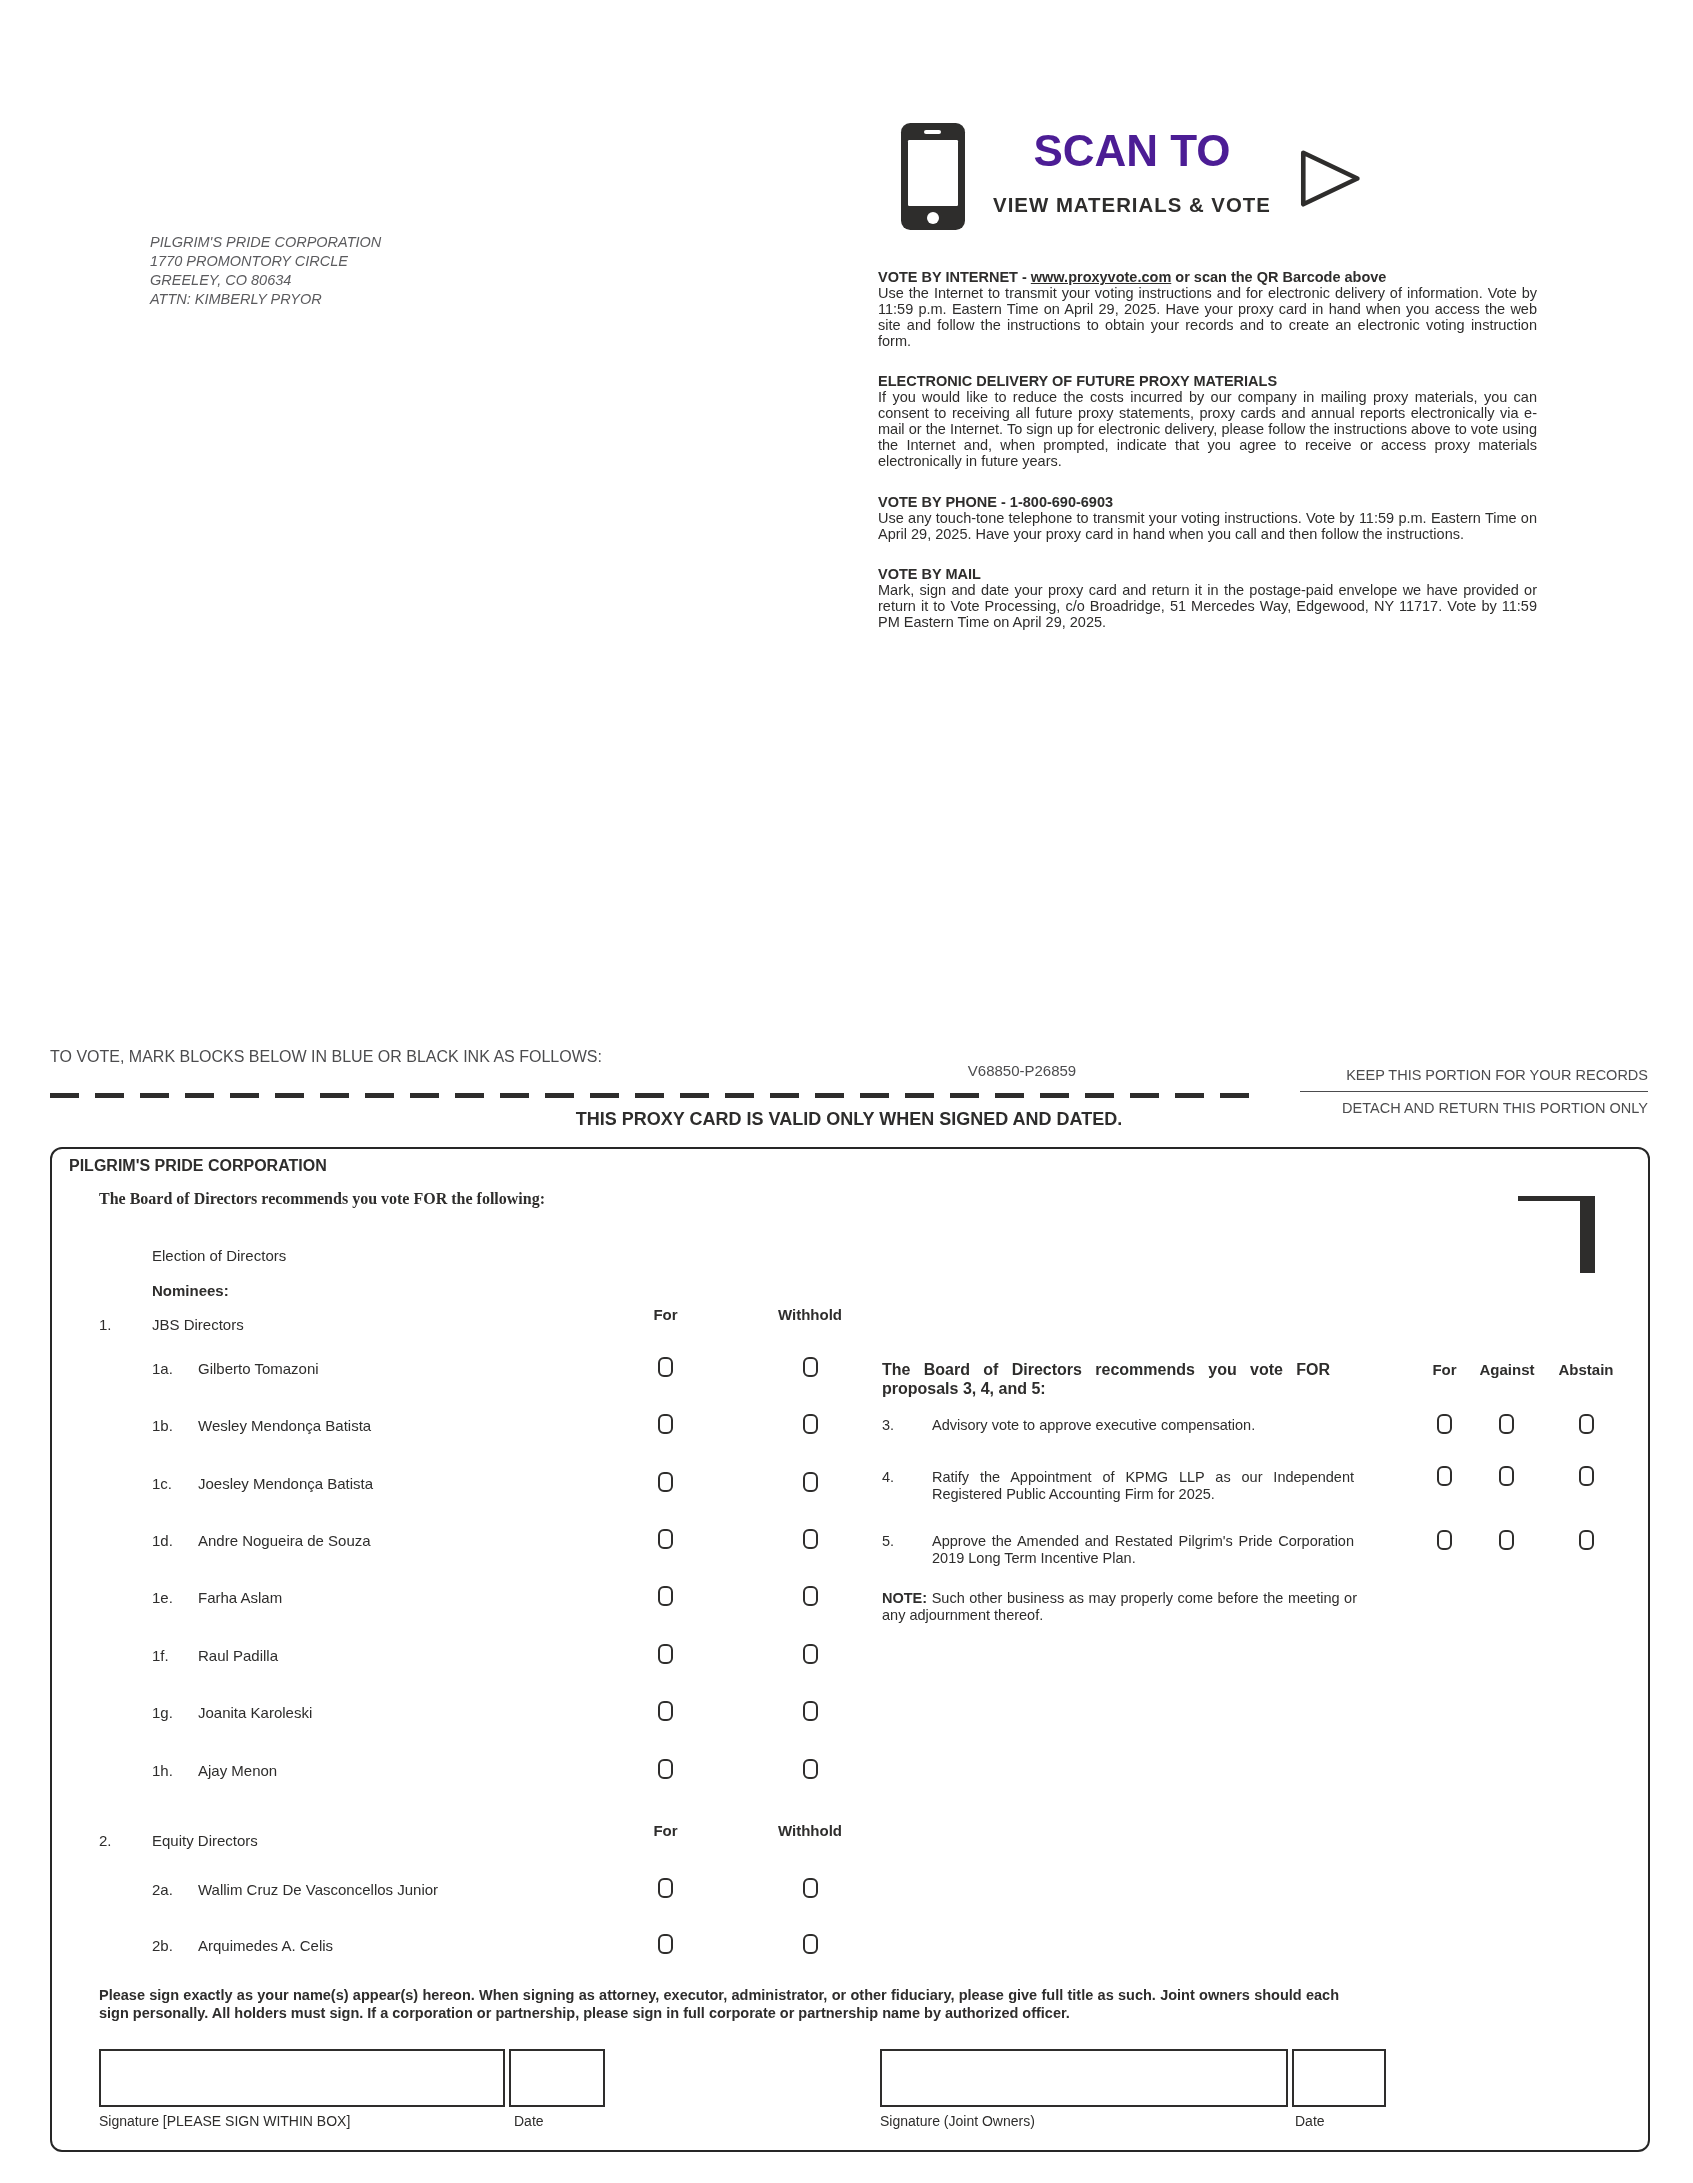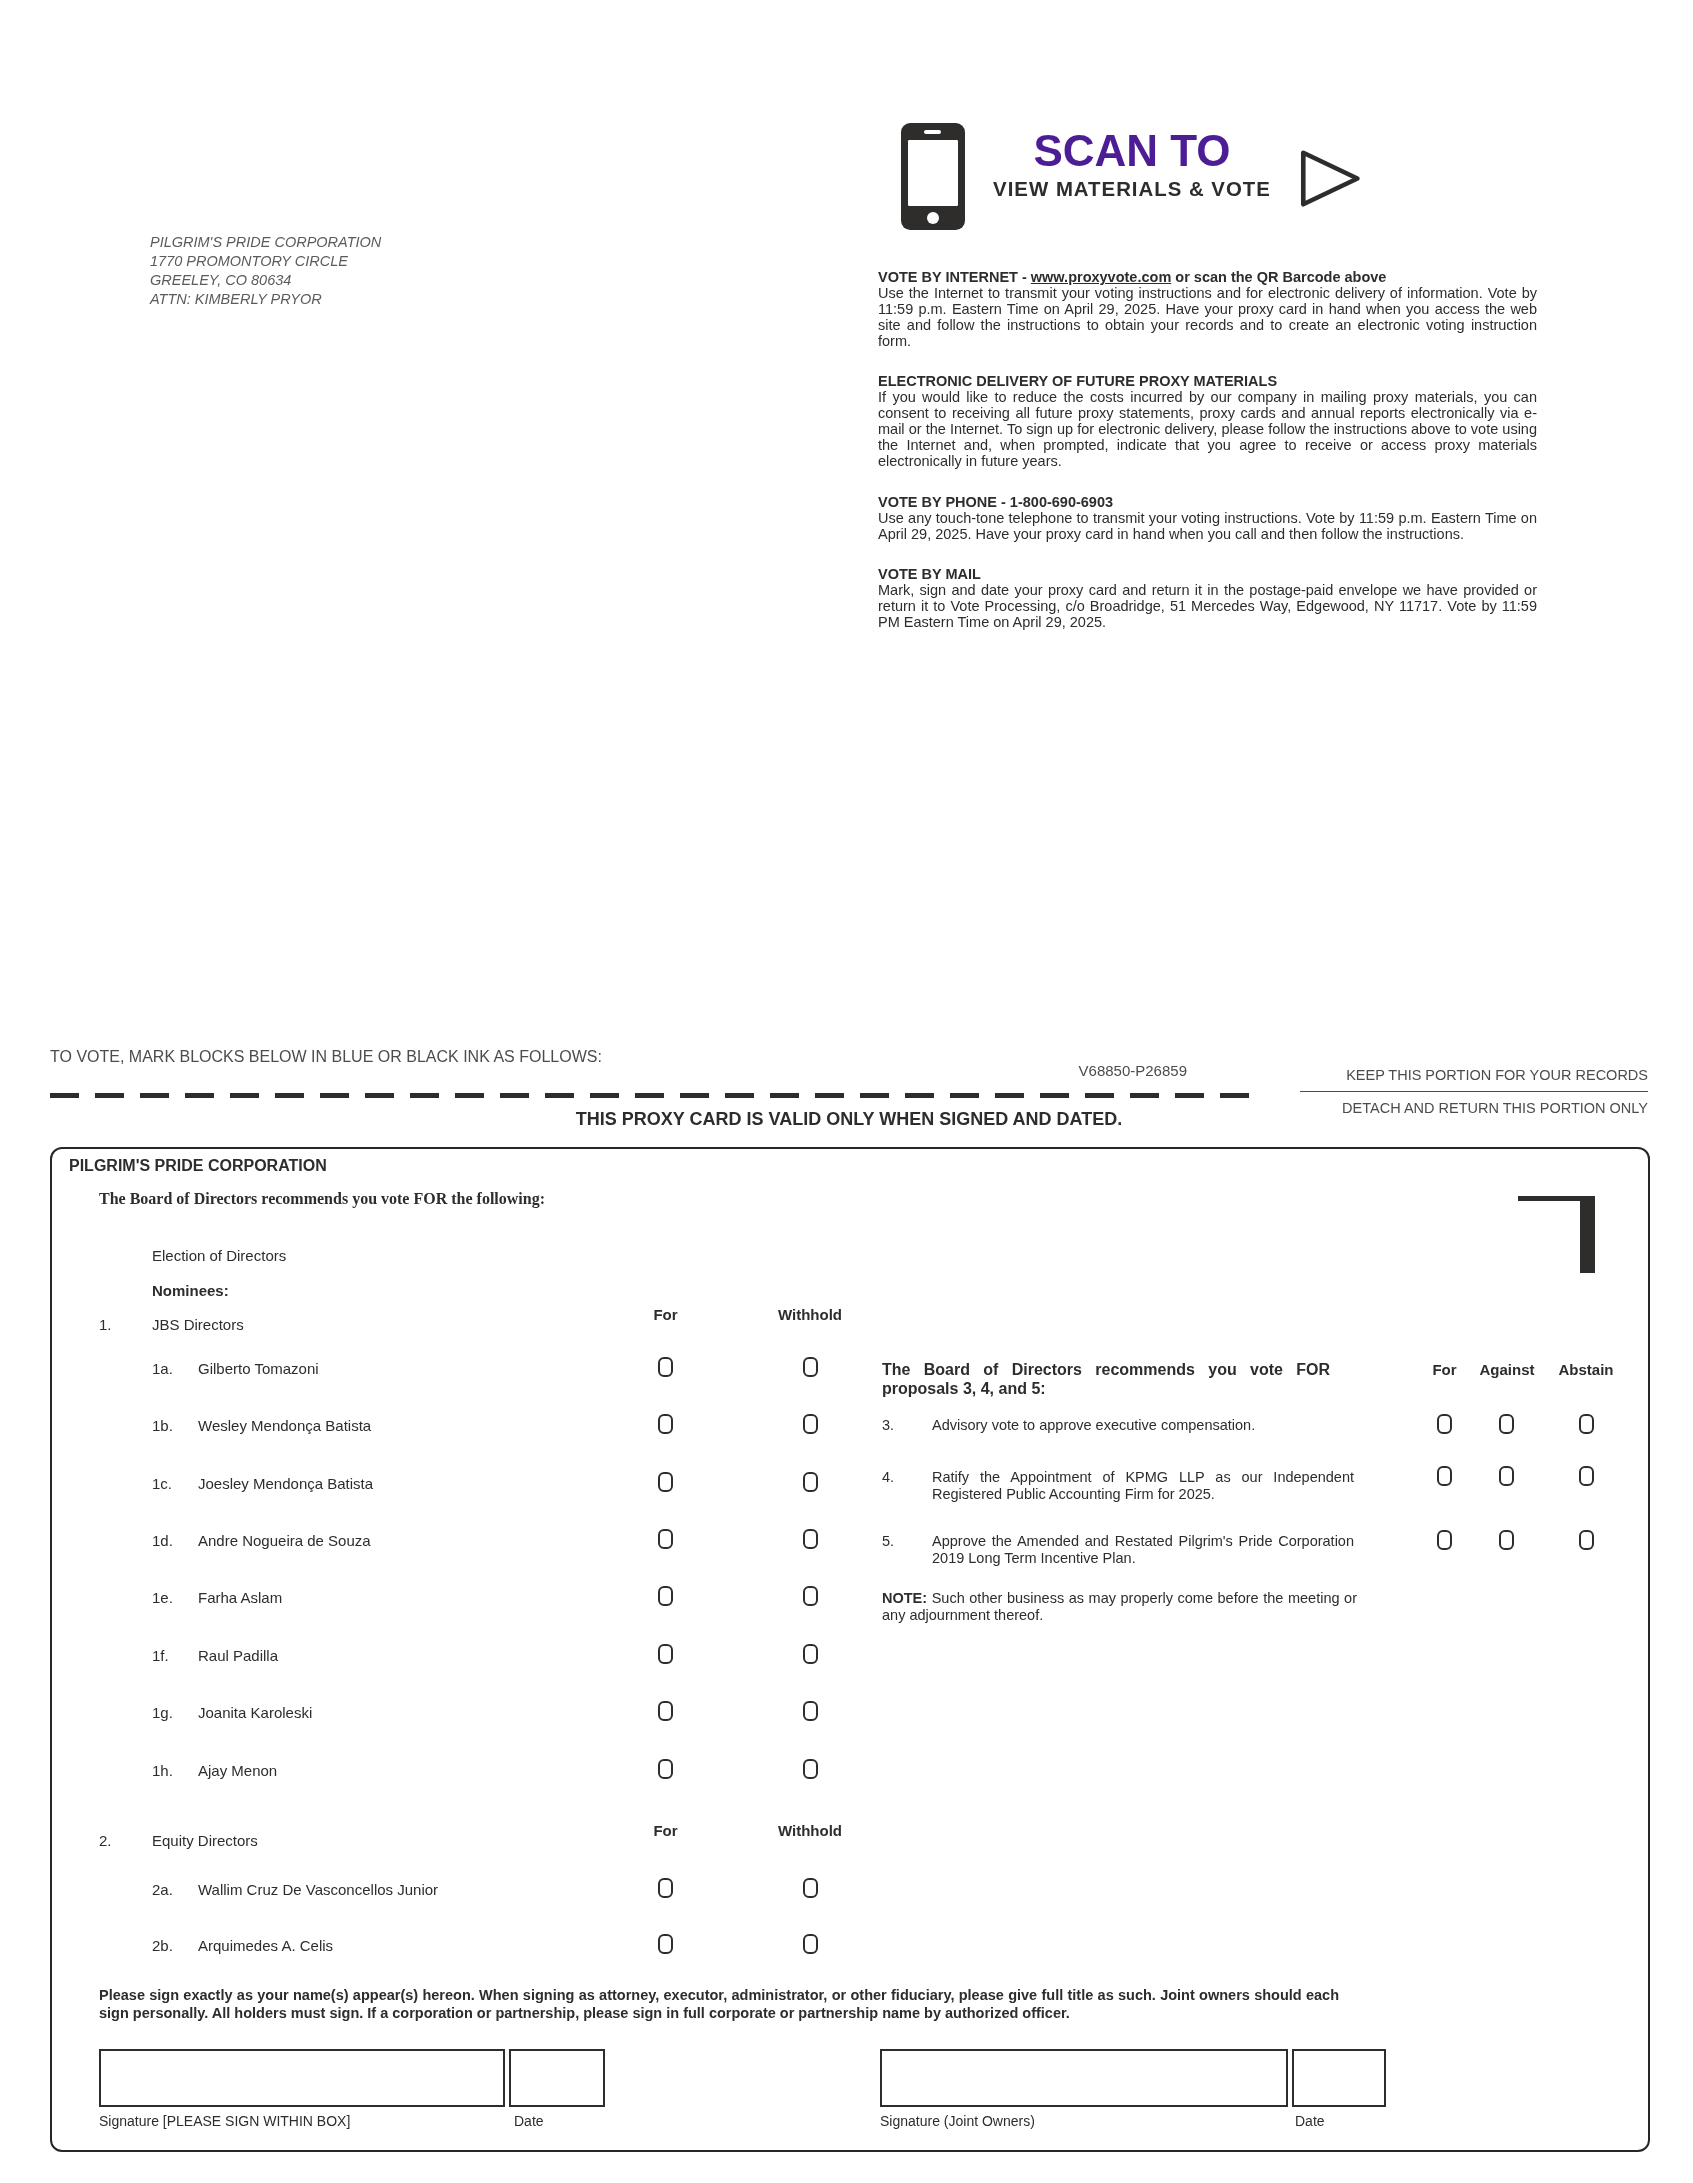--- a/index.html
+++ b/index.html
@@ -35,35 +35,35 @@
   .phone .screen {
     position: absolute; left: 6.6px; right: 6.6px; top: 17px; bottom: 24px;
     background: #ffffff; border-radius: 1.3px;
   }
   .phone .home {
     position: absolute; left: 50%; bottom: 6px; width: 12px; height: 12px;
     margin-left: -6px; background: #ffffff; border-radius: 50%;
   }
   .scan { position: absolute; left: 983px; top: 128px; width: 298px; text-align: center; }
   .scan-title { font-size: 44px; font-weight: 800; line-height: 46px; color: #4c1d95; white-space: nowrap; }
-  .scan-sub { font-size: 20.4px; font-weight: 700; letter-spacing: 1px; margin-top: 4px; white-space: nowrap; }
+  .scan-sub { font-size: 20.4px; font-weight: 700; letter-spacing: 1px; margin-top: 20px; white-space: nowrap; }
   .tri { position: absolute; left: 1298px; top: 148px; }
 
   
   .instructions {
     position: absolute; left: 878px; top: 245px; width: 659px;
     font-size: 14.5px; line-height: 16px; text-align: justify;
   }
   .instructions .blk { margin-bottom: 24.4px; margin-top: 24px; }
   .instructions .h { font-weight: bold; }
   .instructions .link { text-decoration: underline; }
 
   
   .to-vote { position: absolute; left: 50px; top: 1048px; font-size: 16px; color: #4c4c4e; }
-  .ctrl-num { position: absolute; left: 923px; top: 1062px; width: 264px; text-align: right; font-size: 15px; color: #4c4c4e; }
+  .ctrl-num { position: absolute; left: 890px; top: 1062px; width: 264px; text-align: center; font-size: 15px; color: #4c4c4e; }
   .keep { position: absolute; right: 45px; top: 1067px; font-size: 14.5px; color: #4c4c4e; }
   .keep-line { position: absolute; left: 1300px; top: 1091px; width: 348px; height: 1.3px; background: #4c4c4e; }
   .dashes {
     position: absolute; left: 50px; top: 1093px; width: 1207px; height: 5.3px;
     background: repeating-linear-gradient(90deg, #2e2d2c 0 29px, transparent 29px 45px);
   }
   .detach { position: absolute; right: 45px; top: 1100px; font-size: 14.5px; color: #4c4c4e; }
   .valid { position: absolute; left: 50px; top: 1109px; width: 1598px; text-align: center; font-size: 18px; font-weight: bold; color: #2e2d2c; }
 
   

